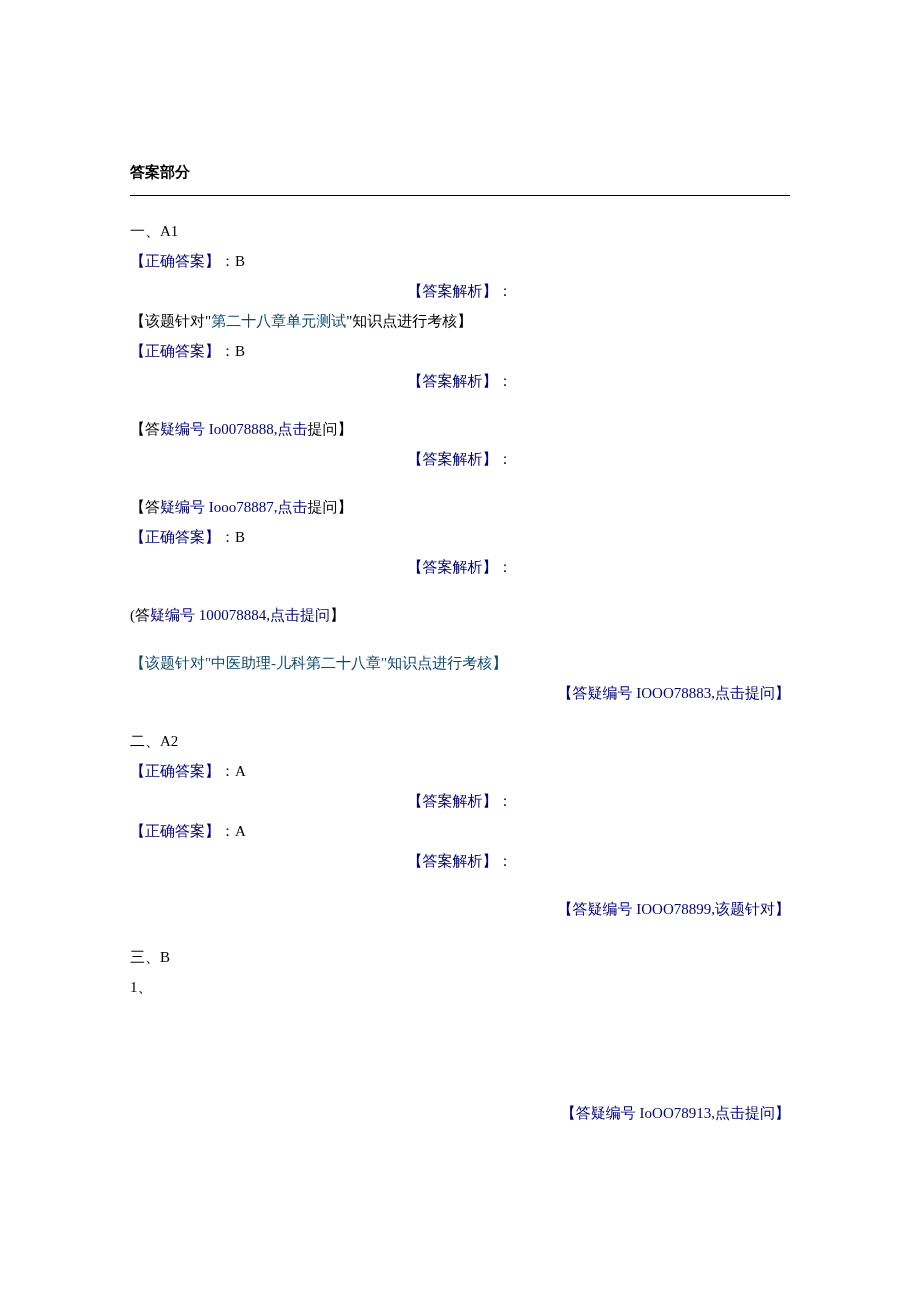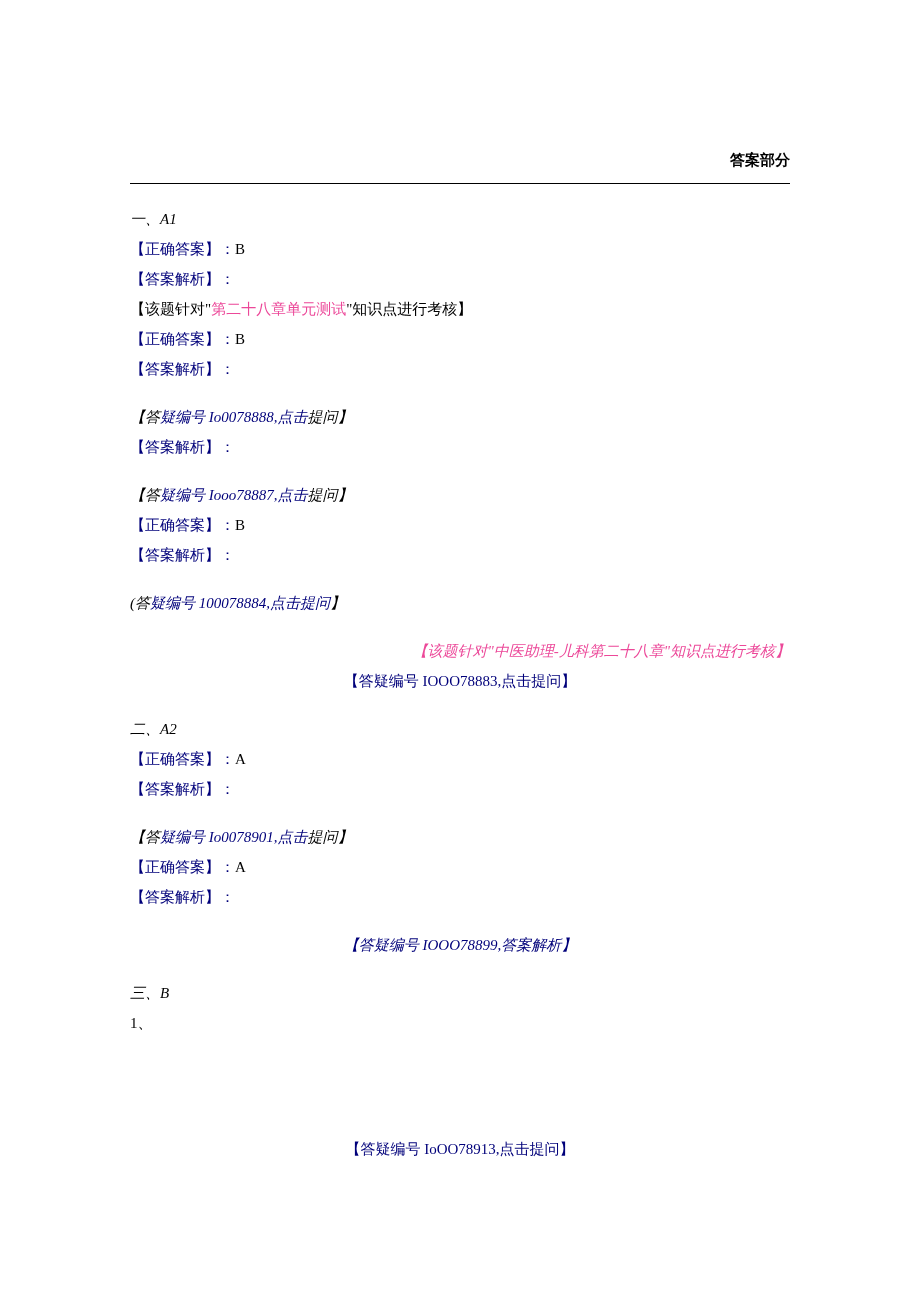--- a/index.html
+++ b/index.html
@@ -10,36 +10,37 @@
     font-size: 15px;
     color: #000000;
     line-height: 2.0;
   }
   .page {
     width: 920px;
     box-sizing: border-box;
     padding: 145px 130px 60px 130px;
   }
   .title-block {
-    text-align: right;
+    text-align: left;
     margin-bottom: 8px;
+    margin-top: 12px;
   }
   .title-text {
     font-weight: bold;
   }
   .hr {
     border: none;
     border-top: 1px solid #000;
     margin: 2px 0 20px 0;
   }
   .line { }
-  .blue  { color: #00007a; }
-  .green { color: #ec4899; text-align: right; }
-  .right { text-align: center; }
-  .mt-gap { margin-top: 18px; font-style: italic; }
+  .blue  { color: #00007a; text-align: center; }
+  .green { color: #0c4a6e; }
+  .right { text-align: right; }
+  .mt-gap { margin-top: 18px; }
 </style>
 </head>
 <body>
 
 <div class="page">
 
   <div class="title-block">
     <span class="title-text">答案部分</span>
   </div>
   <hr class="hr">
@@ -77,29 +78,26 @@
 
   <div class="line green mt-gap">【该题针对"中医助理-儿科第二十八章"知识点进行考核】</div>
   <div class="line right blue">【答疑编号 IOOO78883,点击提问】</div>
 
   <div class="line mt-gap">二、A2</div>
 
   <div class="line">
     <span class="blue">【正确答案】：</span><span>A</span>
   </div>
   <div class="line blue">【答案解析】：</div>
-  <div class="line mt-gap">
-    <span>【答</span><span class="blue">疑编号 Io0078901,</span><span class="blue">点击</span><span>提问】</span>
-  </div>
 
   <div class="line">
     <span class="blue">【正确答案】：</span><span>A</span>
   </div>
   <div class="line blue">【答案解析】：</div>
-  <div class="line right blue mt-gap">【答疑编号 IOOO78899,答案解析】</div>
+  <div class="line right blue mt-gap">【答疑编号 IOOO78899,该题针对】</div>
 
   <div class="line mt-gap">三、B</div>
   <div class="line">1、</div>
   <div class="line mt-gap">&nbsp;</div>
   <div class="line mt-gap">&nbsp;</div>
   <div class="line right blue">【答疑编号 IoOO78913,点击提问】</div>
 
 </div>
 
 </body></html>

